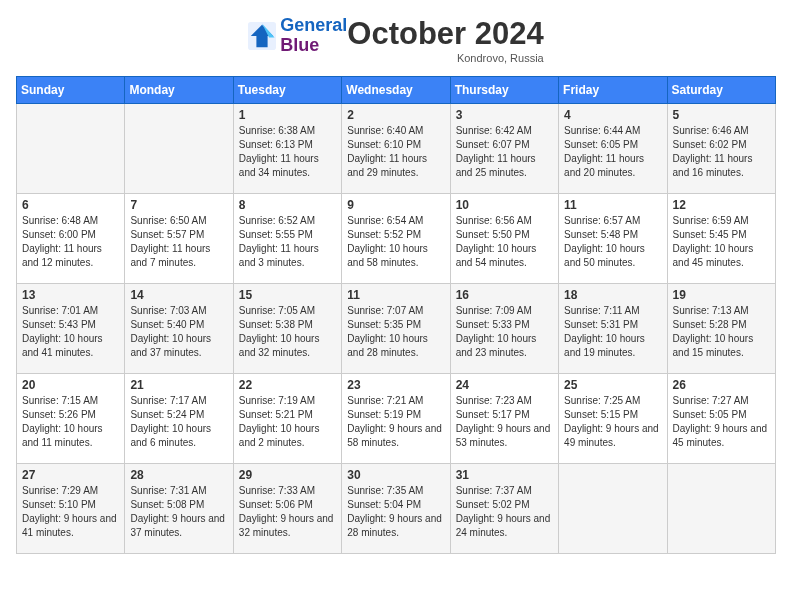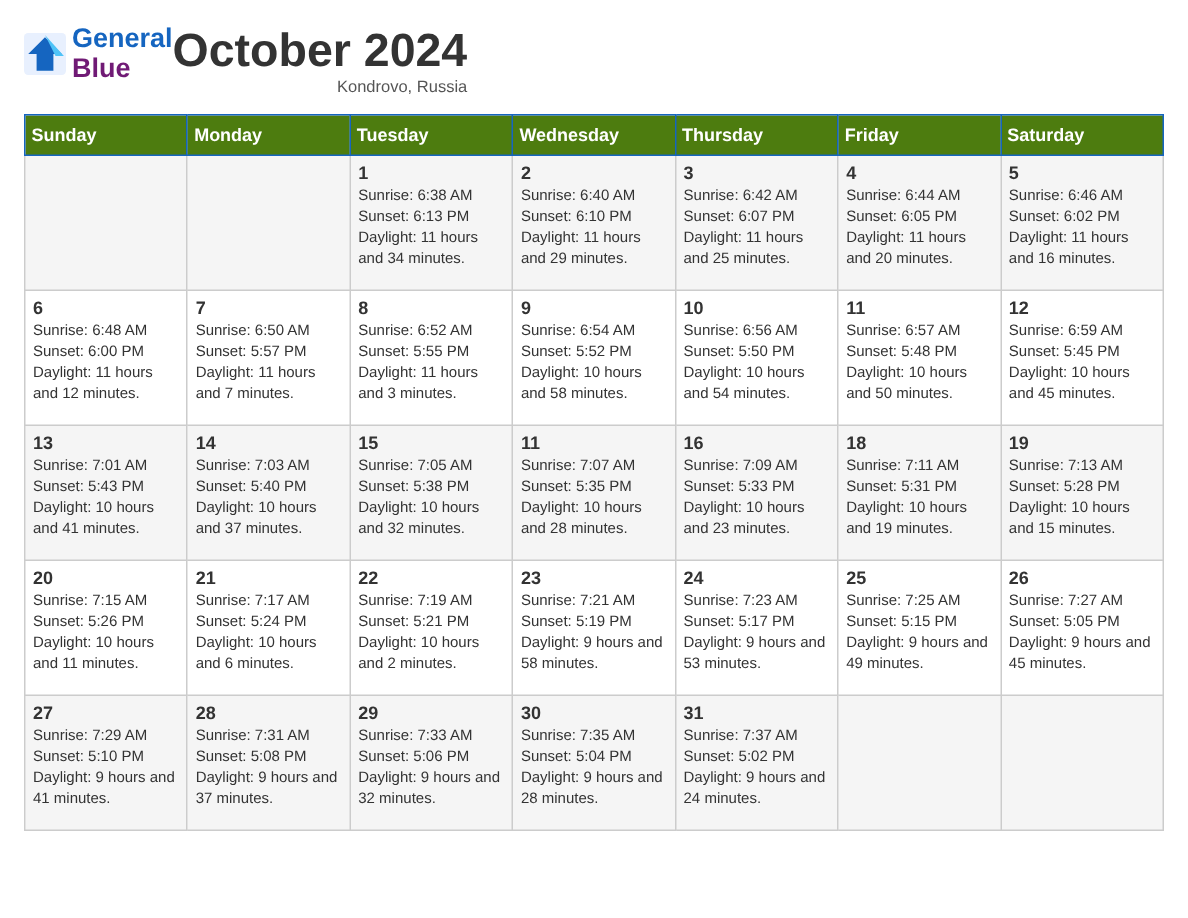--- a/index.html
+++ b/index.html
@@ -5,21 +5,21 @@
     * { margin: 0; padding: 0; box-sizing: border-box; }
     body {
       font-family: Arial, sans-serif;
       background: #fff;
       width: 792px;
       min-height: 612px;
       padding: 16px;
     }
     .header {
       display: flex;
-      justify-content: flex-start;
+      justify-content: center;
       align-items: flex-start;
       margin-bottom: 12px;
     }
     .logo {
       display: flex;
       align-items: center;
     }
     .logo-text {
       font-size: 18px;
       font-weight: bold;
@@ -45,21 +45,21 @@
     .location {
       font-size: 11px;
       color: #555;
     }
     table {
       width: 100%;
       border-collapse: collapse;
       table-layout: fixed;
     }
     thead th {
-      background-color: #4d7c0f;
+      background-color: #3b82f6;
       color: #fff;
       font-size: 12px;
       font-weight: bold;
       padding: 6px 4px;
       text-align: left;
       border: 1px solid #1565c0;
     }
     tbody td {
       vertical-align: top;
       border: 1px solid #ccc;

